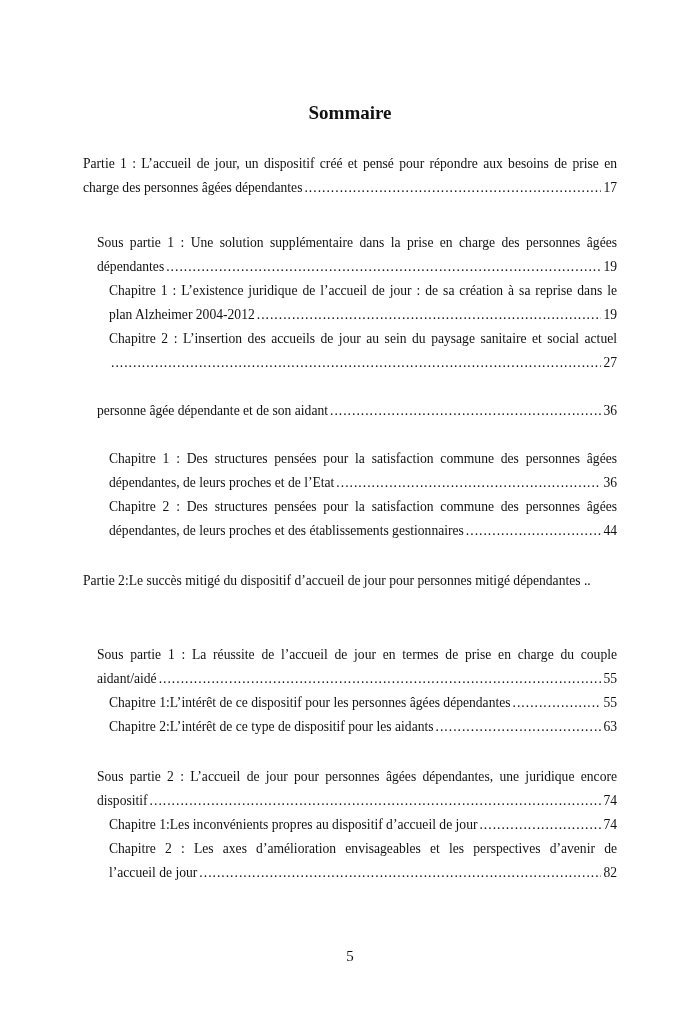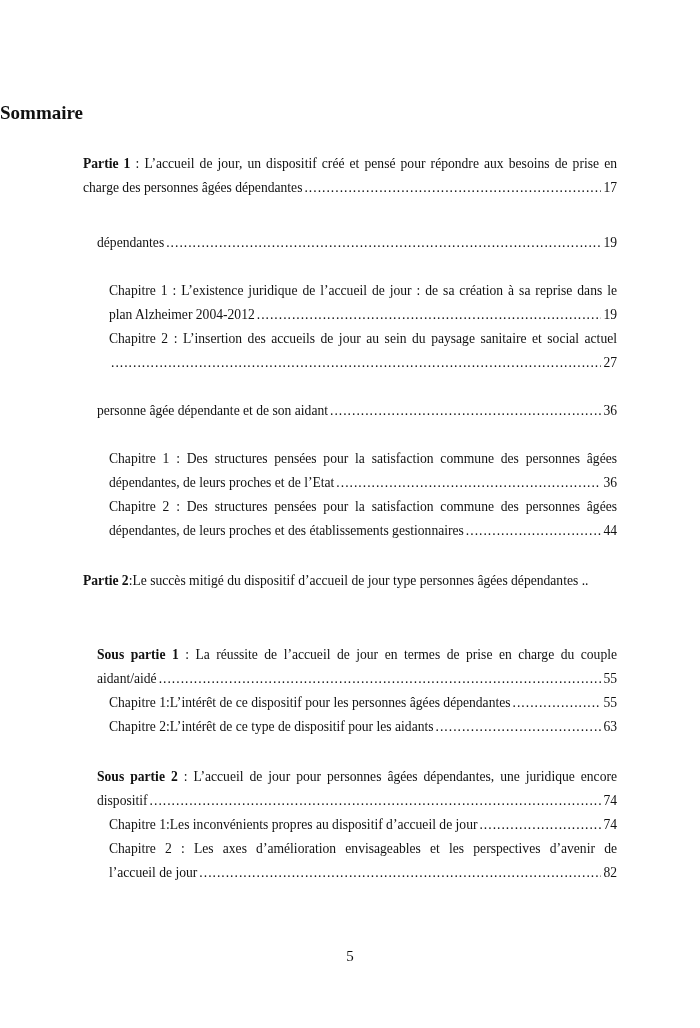--- a/index.html
+++ b/index.html
@@ -1,23 +1,23 @@
 <!DOCTYPE html>
 <html><head>
 <meta charset="utf-8">
 <style>
   html, body { margin:0; padding:0; background:#ffffff; }
   body { width:700px; height:1028px; position:relative; overflow:hidden;
          font-family:"Liberation Serif","DejaVu Serif",serif; color:#111; }
-  .title { position:absolute; top:102px; left:0; width:700px; text-align:left;
+  .title { position:absolute; top:102px; left:0; width:700px; text-align:center;
            font-weight:bold; font-size:19px; }
   .entry { position:absolute; font-size:13.6px; line-height:24px; text-align:justify; }
   .entry .line { display:flex; align-items:flex-end; white-space:nowrap; }
   .entry .just { display:block; text-align:justify; text-align-last:justify; white-space:normal; }
-  .entry b { font-weight:bold; }
+  .entry b { font-weight:normal; }
   .leader { flex:1; overflow:hidden; margin:0 2px; letter-spacing:1px; }
   .leader::before { content:"....................................................................................................................................................................................................................................................................................................................................................................................."; }
   .pg { }
   .lvl0 { left:83px; width:534px; }
   .lvl1 { left:97px; width:520px; }
   .lvl2 { left:109px; width:508px; }
   .pagenum { position:absolute; top:948px; left:0; width:700px; text-align:center; font-size:15px; }
 </style>
 </head>
 <body>
@@ -27,20 +27,21 @@
 <div class="entry lvl0" style="top:152px">
   <span class="just"><b>Partie 1</b><span> : </span><span>L’accueil de jour, un dispositif créé et pensé pour répondre aux besoins de prise en</span></span>
   <span class="line">
       <span>charge des personnes âgées dépendantes</span>
       <span class="leader"></span>
       <span class="pg">17</span>
     </span>
 </div>
 
 <div class="entry lvl1" style="top:231px">
+  <span class="just"><b>Sous partie 1</b><span> : </span><span>Une solution supplémentaire dans la prise en charge des personnes âgées</span></span>
   <span class="line">
       <span>dépendantes</span>
       <span class="leader"></span>
       <span class="pg">19</span>
     </span>
 </div>
 
 <div class="entry lvl2" style="top:279px">
   <span class="just"><span>Chapitre 1</span><span> : </span><span>L’existence juridique de l’accueil de jour : de sa création à sa reprise dans le</span></span>
   <span class="line">
@@ -82,21 +83,21 @@
       <span>dépendantes, de leurs proches et des établissements gestionnaires</span>
       <span class="leader"></span>
       <span class="pg">44</span>
     </span>
 </div>
 
 <div class="entry lvl0" style="top:569px">
   <span class="line">
       <b>Partie 2</b>
       <span> : </span>
-      <span>Le succès mitigé du dispositif d’accueil de jour type personnes âgées dépendantes ..</span>
+      <span>Le succès mitigé du dispositif d’accueil de jour pour personnes mitigé dépendantes ..</span>
     </span>
 </div>
 
 <div class="entry lvl1" style="top:643px">
   <span class="just"><b>Sous partie 1</b><span> : </span><span>La réussite de l’accueil de jour en termes de prise en charge du couple</span></span>
   <span class="line">
       <span>aidant/aidé</span>
       <span class="leader"></span>
       <span class="pg">55</span>
     </span>

